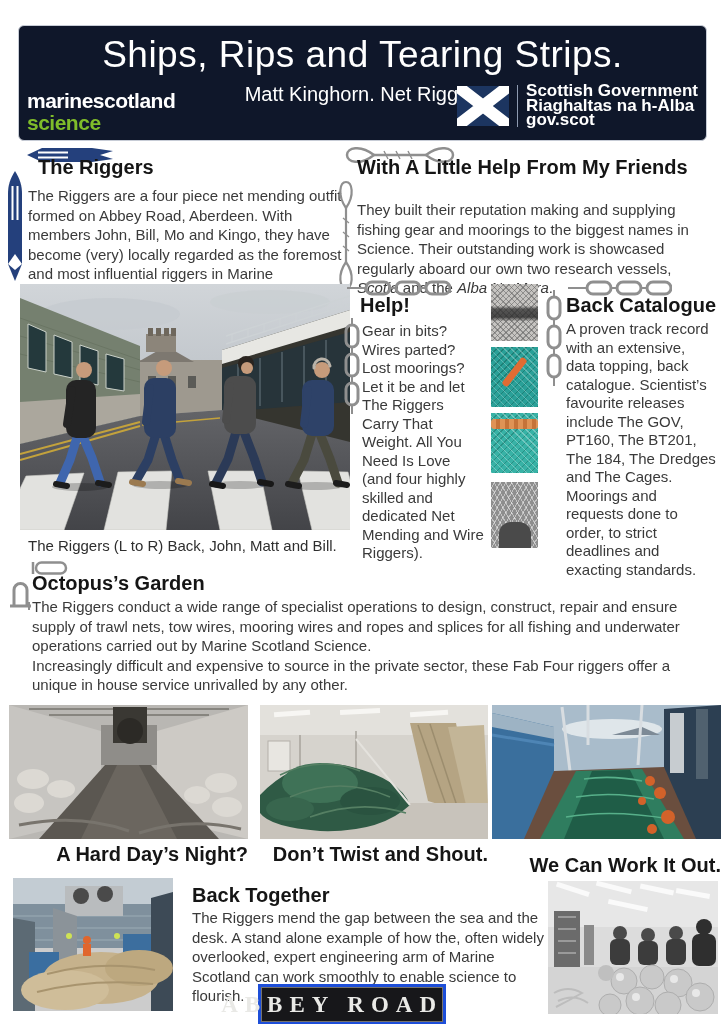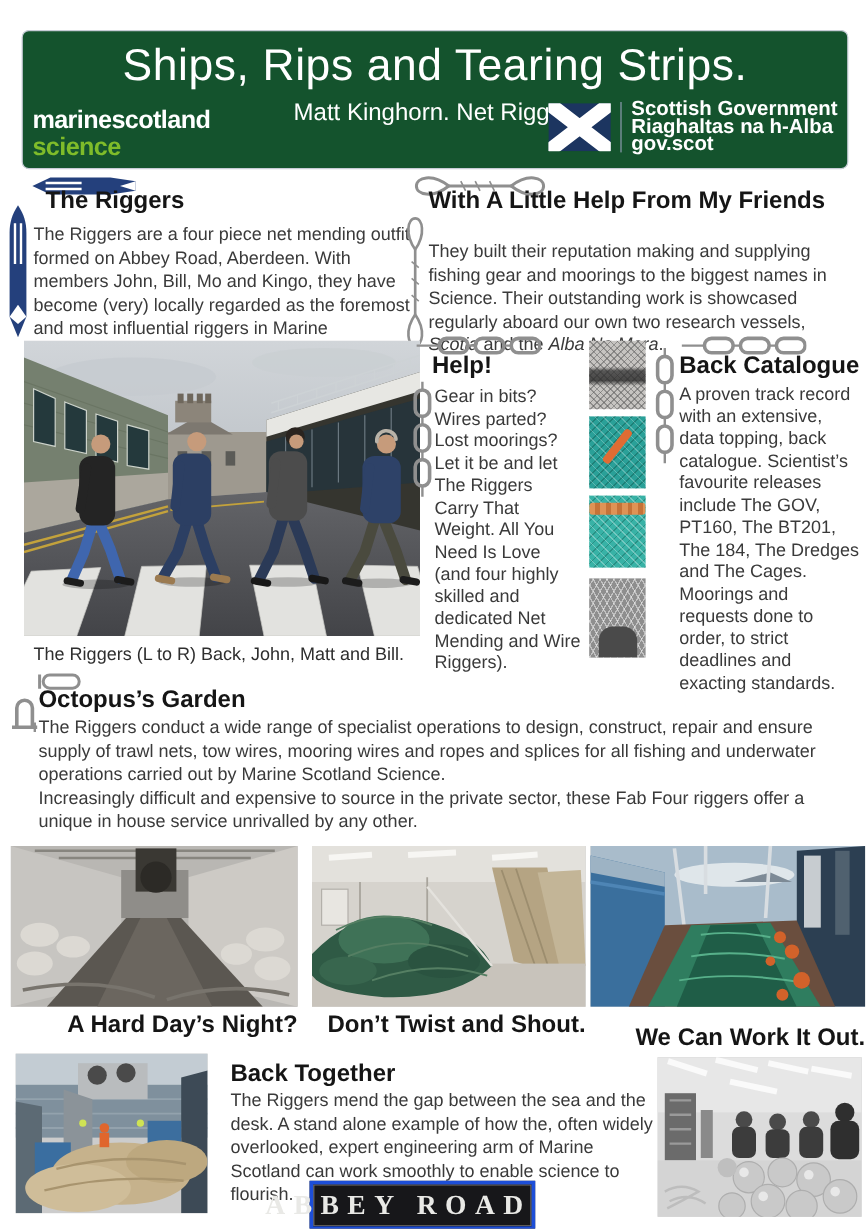--- a/index.html
+++ b/index.html
@@ -1,21 +1,21 @@
 <!DOCTYPE html>
 <html><head>
 <meta charset="utf-8">
 <style>
   html,body{margin:0;padding:0;background:#fff;}
   .page{position:relative;width:723px;height:1024px;background:#fff;overflow:hidden;
         font-family:"Liberation Sans","DejaVu Sans",sans-serif;color:#333;}
   .abs{position:absolute;}
 
   
-  .banner{left:18px;top:25px;width:687px;height:114px;background:#14532d;border-radius:6px;
+  .banner{left:18px;top:25px;width:687px;height:114px;background:#0f172a;border-radius:6px;
           border:1px solid #c7ccd6;}
   .banner-title{left:0;top:8px;width:100%;text-align:center;color:#fff;font-size:37px;
                 font-weight:400;letter-spacing:.5px;}
   .banner-sub{left:0;top:57px;width:100%;text-align:center;color:#fff;font-size:20px;font-weight:400;}
   .brand{left:8px;top:64px;line-height:22px;}
   .brand .l1{color:#fff;font-size:21px;font-weight:bold;letter-spacing:-.5px;}
   .brand .l2{color:#7fbc2a;font-size:21px;font-weight:bold;letter-spacing:-.5px;}
   .gov{right:8px;top:58px;display:flex;align-items:center;gap:8px;}
   .gov-sep{width:1px;height:42px;background:#8e9ab0;}
   .gov-text{color:#fff;font-size:17px;line-height:14.5px;font-weight:bold;}

